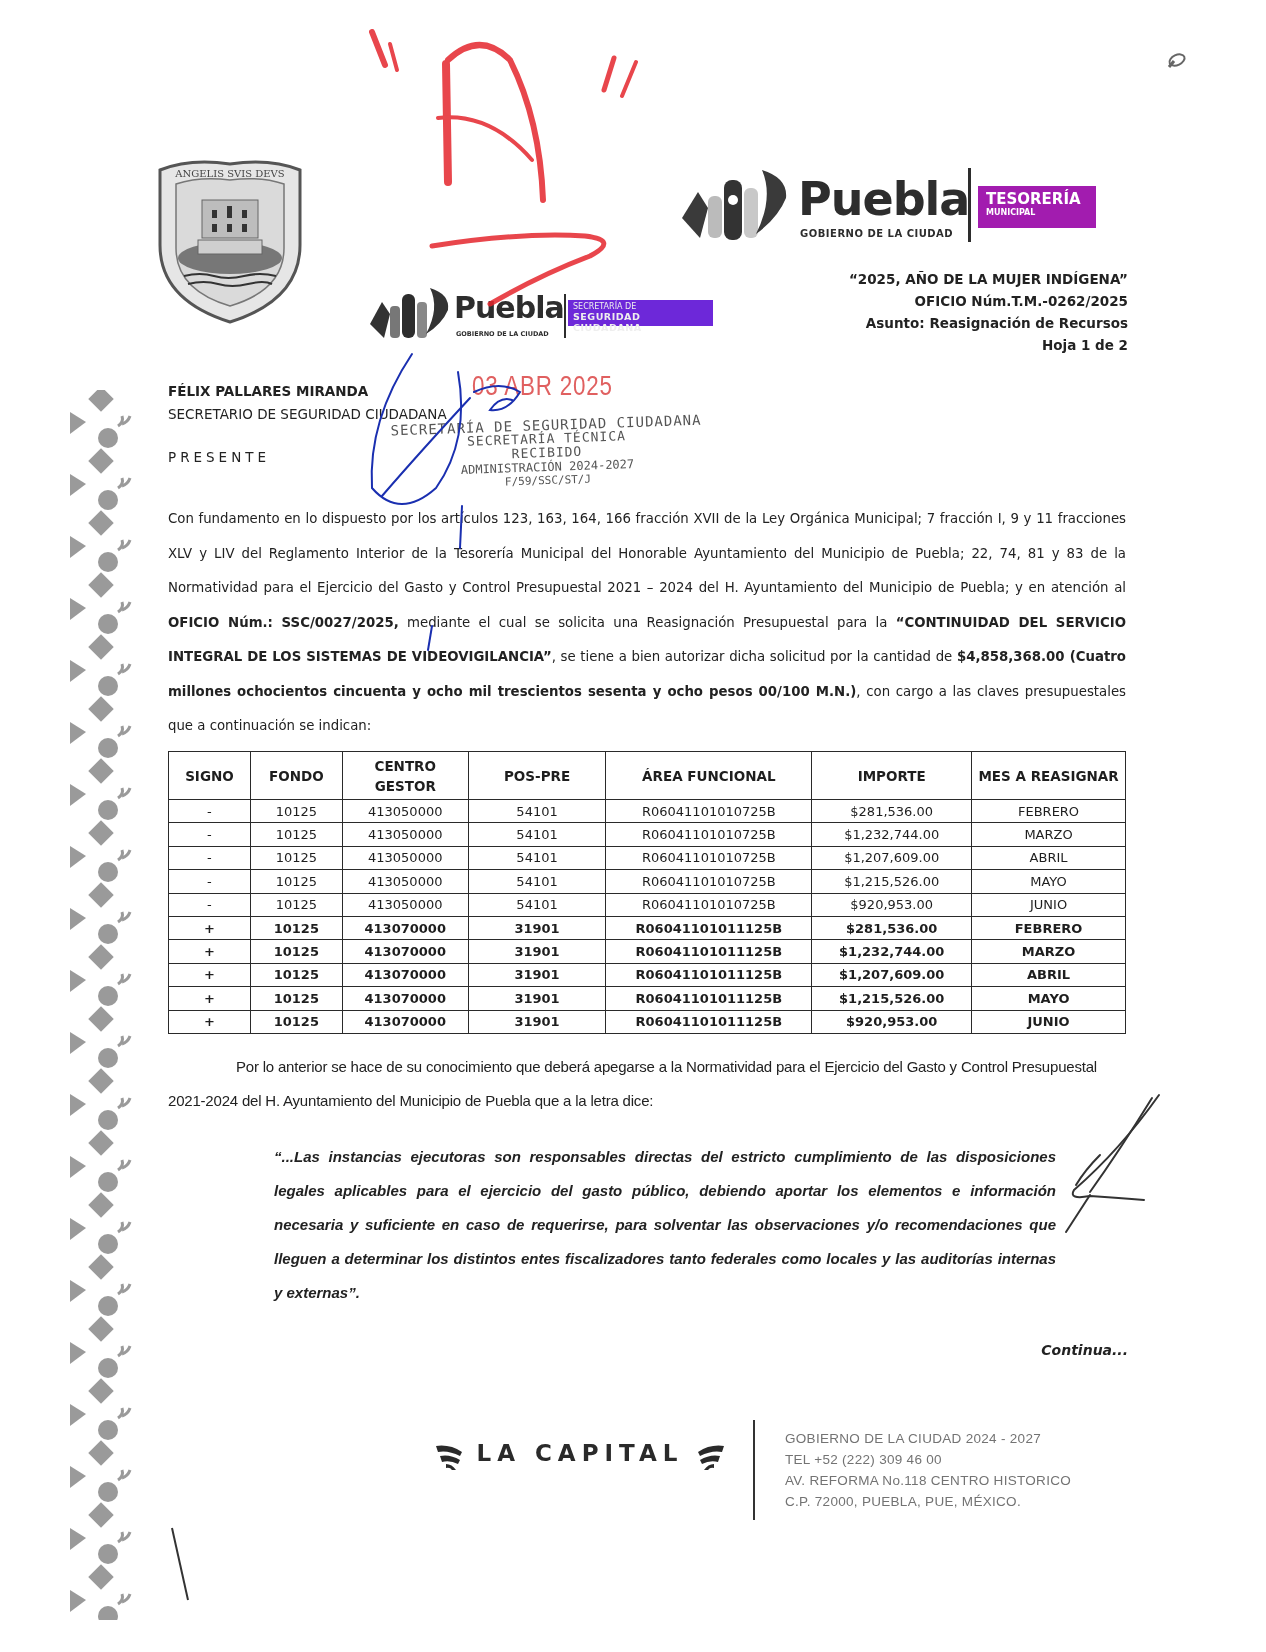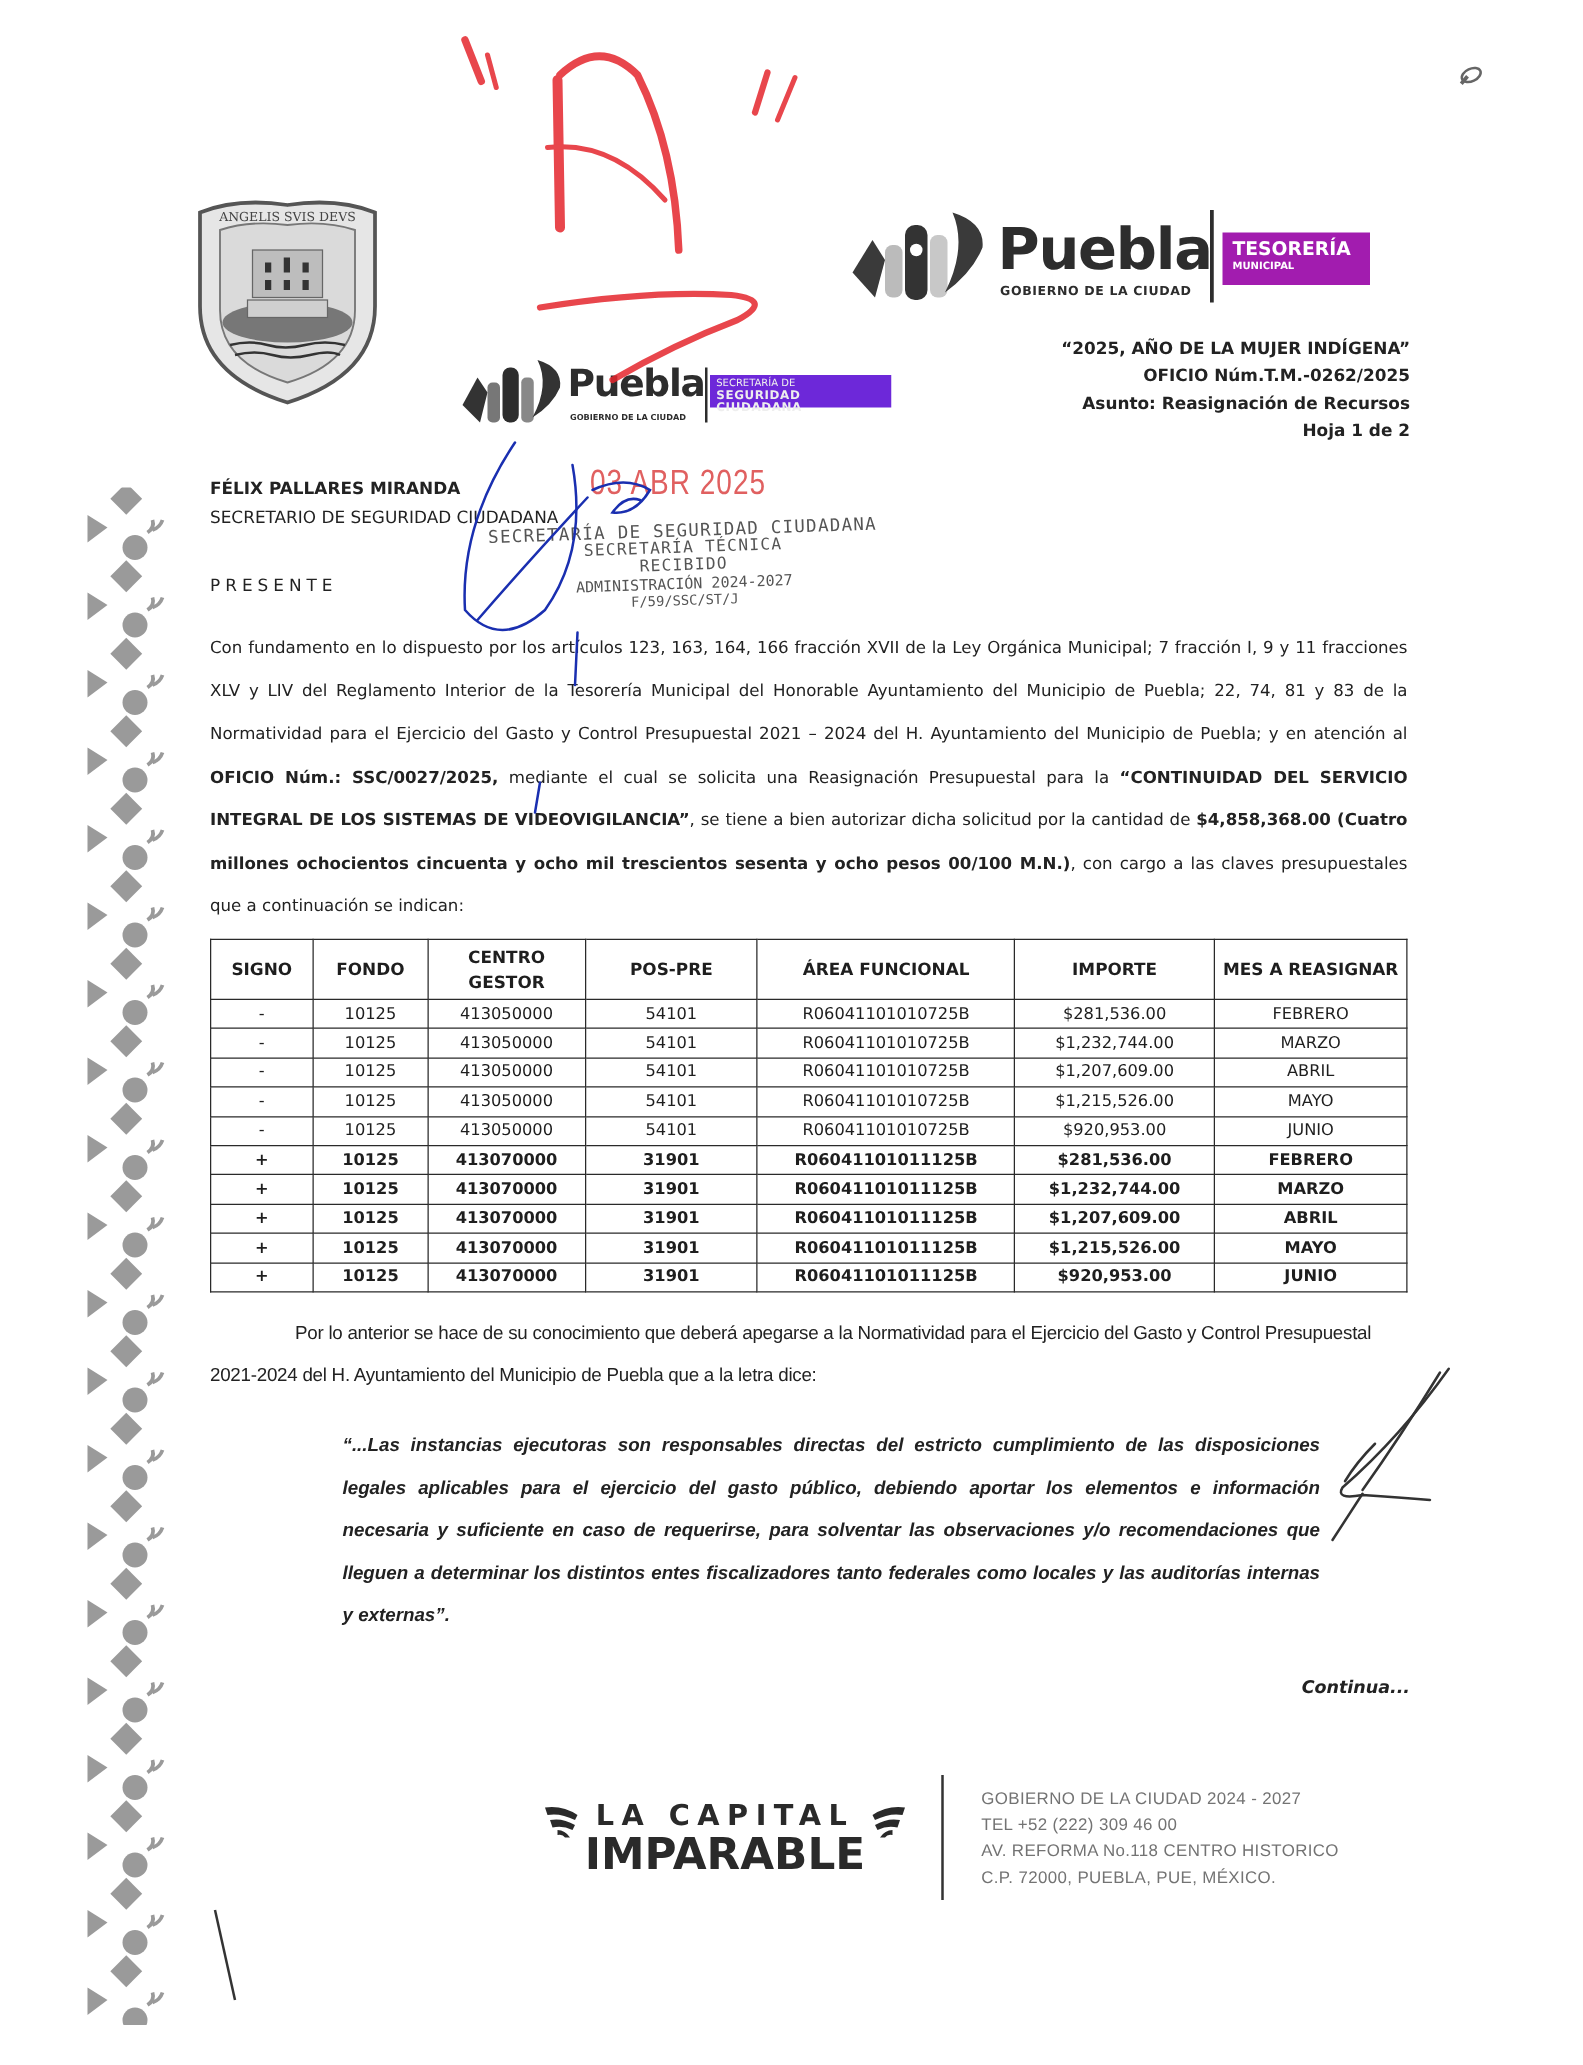--- a/index.html
+++ b/index.html
@@ -30,21 +30,21 @@
   .logo-ssc { left: 368px; top: 280px; width: 345px; height: 66px; }
   .ssc-puebla { position: absolute; left: 86px; top: 10px; font-family: "DejaVu Sans", sans-serif; font-weight: bold; font-size: 30px; color: #2d2d2d; letter-spacing: -1px; }
   .ssc-gob { position: absolute; left: 88px; top: 50px; font-family: "DejaVu Sans", sans-serif; font-weight: bold; font-size: 6.5px; color:#2d2d2d; }
   .ssc-box { position: absolute; left: 200px; top: 20px; width: 145px; height: 26px; background: #6d28d9; color: #eee; font-size: 8px; padding: 2px 5px; line-height: 10px; font-family: "DejaVu Sans", sans-serif; }
   .ssc-box b { font-size: 9.5px; letter-spacing: .5px; }
   .ssc-divider { position:absolute; left: 196px; top: 14px; width: 2px; height: 44px; background:#2d2d2d; }
 
   
   .addressee { left: 168px; top: 380px; font-family: "DejaVu Sans", sans-serif; font-size: 13.5px; line-height: 23px; color: #222; }
   .addressee .name { font-weight: bold; }
-  .addressee .presente { margin-top: 32px; letter-spacing: 4px; }
+  .addressee .presente { margin-top: 20px; letter-spacing: 4px; }
 
   
   .stamp-date { left: 472px; top: 370px; font-family: "Liberation Sans", sans-serif; font-size: 28px; color: #e06060; letter-spacing: 1px; transform: scaleX(.8); transform-origin: left; }
   .stamp-text { left: 372px; top: 418px; width: 350px; text-align: center; font-family: "DejaVu Sans Mono", monospace; color: #555; line-height: 14px; transform: rotate(-2deg); }
   .stamp-text .l1 { font-size: 14px; letter-spacing: 1px; }
   .stamp-text .l2 { font-size: 13px; letter-spacing: 1px; }
   .stamp-text .l3 { font-size: 13px; letter-spacing: 1px; }
   .stamp-text .l4 { font-size: 12px; }
   .stamp-text .l5 { font-size: 11px; }
 
@@ -370,21 +370,20 @@
 <div class="abs footer-logo">
   <svg style="position:absolute;left:-6px;top:2px" width="30" height="30" viewBox="0 0 30 30">
     <path d="M2 4 Q16 2 28 10 L26 14 Q14 8 4 10 Z M6 14 Q16 12 26 18 L24 22 Q16 18 8 20 Z M12 22 Q18 22 22 28 L18 28 Q16 25 12 26 Z" fill="#2a2a2a"></path>
   </svg>
   <svg style="position:absolute;right:-6px;top:2px" width="30" height="30" viewBox="0 0 30 30">
     <g transform="translate(30,0) scale(-1,1)">
       <path d="M2 4 Q16 2 28 10 L26 14 Q14 8 4 10 Z M6 14 Q16 12 26 18 L24 22 Q16 18 8 20 Z M12 22 Q18 22 22 28 L18 28 Q16 25 12 26 Z" fill="#2a2a2a"></path>
     </g>
   </svg>
   <span class="top">LA CAPITAL</span>
-  <span class="bottom">IMPARABLE</span>
 </div>
 <div class="abs footer-divider"></div>
 <div class="abs footer-addr">
   <div>GOBIERNO DE LA CIUDAD 2024 - 2027</div>
   <div>TEL +52 (222) 309 46 00</div>
   <div>AV. REFORMA No.118 CENTRO HISTORICO</div>
   <div>C.P. 72000, PUEBLA, PUE, MÉXICO.</div>
 </div>
 
 <svg class="abs handwrite" style="left:0;top:0" width="1266" height="1652" viewBox="0 0 1266 1652">

